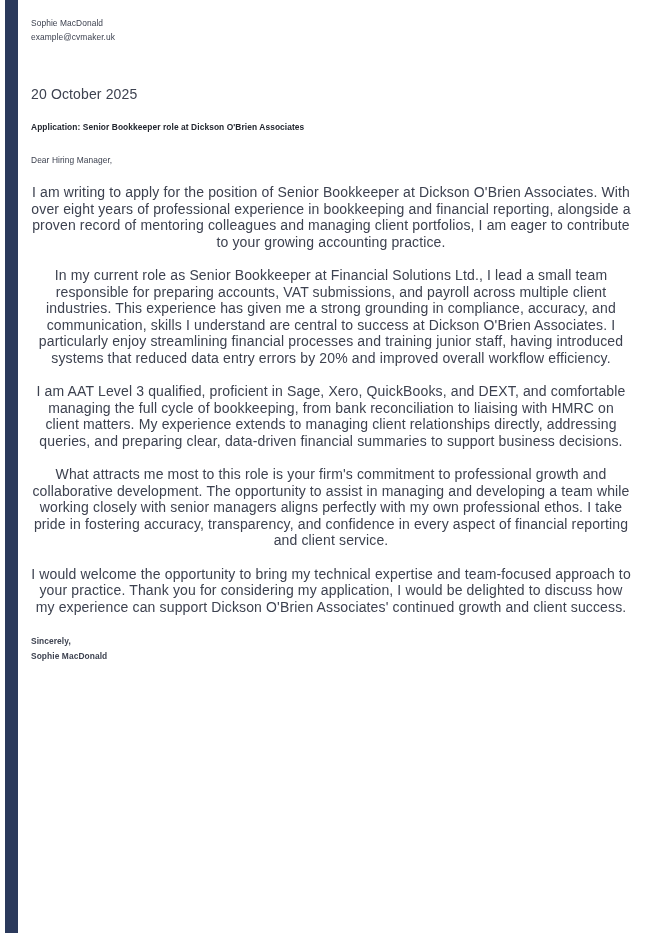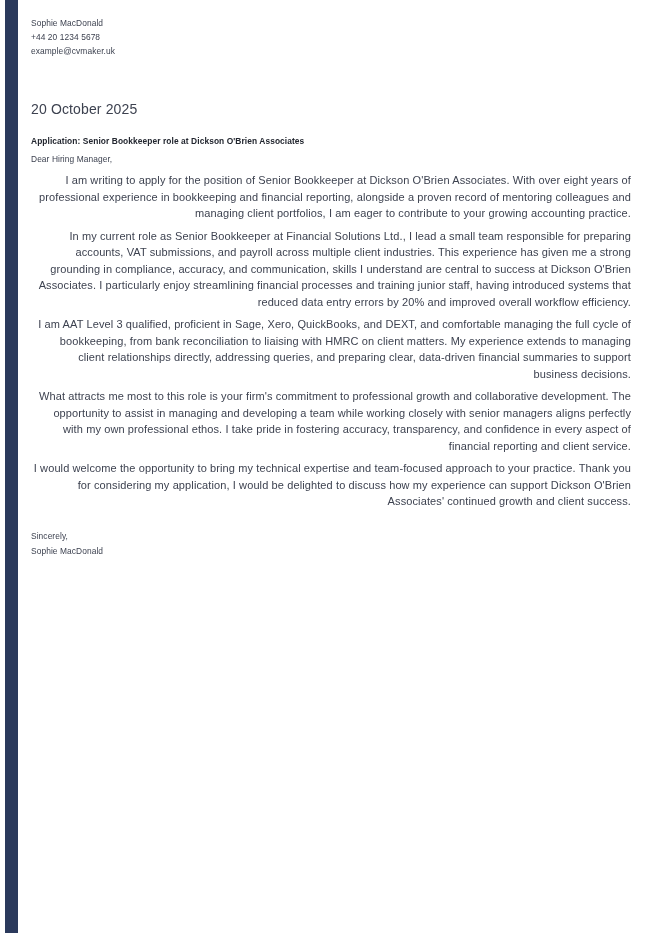--- a/index.html
+++ b/index.html
@@ -52,57 +52,57 @@
   }
   .subject-line {
     margin-top: 18px;
     font-size: 8.4px;
     line-height: 14.2px;
     color: #22262f;
     font-weight: bold;
     letter-spacing: 0.01em;
   }
   .salutation {
-    margin-top: 4px;
+    margin-top: 19px;
     font-size: 8.4px;
     line-height: 14.2px;
     color: #3d4250;
     letter-spacing: 0.01em;
   }
   .body-paragraph {
-    margin-top: 6px;
-    font-size: 11px;
+    margin-top: 17px;
+    font-size: 14px;
     line-height: 16.5px;
     color: #3d4250;
-    text-align: right;
+    text-align: center;
     letter-spacing: 0.01em;
     width: 600px;
   }
   .closing-block {
     margin-top: 19px;
   }
   .closing-line {
     font-size: 8.4px;
     line-height: 15px;
     color: #3d4250;
     letter-spacing: 0.01em;
+    font-weight: bold;
   }
 </style>
 </head>
 <body>
 
 <div class="page">
 
   <div class="accent-bar"></div>
 
   <div class="content">
 
     <div class="sender-block">
       <div class="sender-line">Sophie MacDonald</div>
-      <div class="sender-line">+44 20 1234 5678</div>
       <div class="sender-line">example@cvmaker.uk</div>
     </div>
 
     <div class="date-line">20 October 2025</div>
 
     <div class="subject-line">Application: Senior Bookkeeper role at Dickson O'Brien Associates</div>
 
     <div class="salutation">Dear Hiring Manager,</div>
 
     <div class="body-paragraph">I am writing to apply for the position of Senior Bookkeeper at Dickson O'Brien Associates. With over eight years of professional experience in bookkeeping and financial reporting, alongside a proven record of mentoring colleagues and managing client portfolios, I am eager to contribute to your growing accounting practice.</div>

